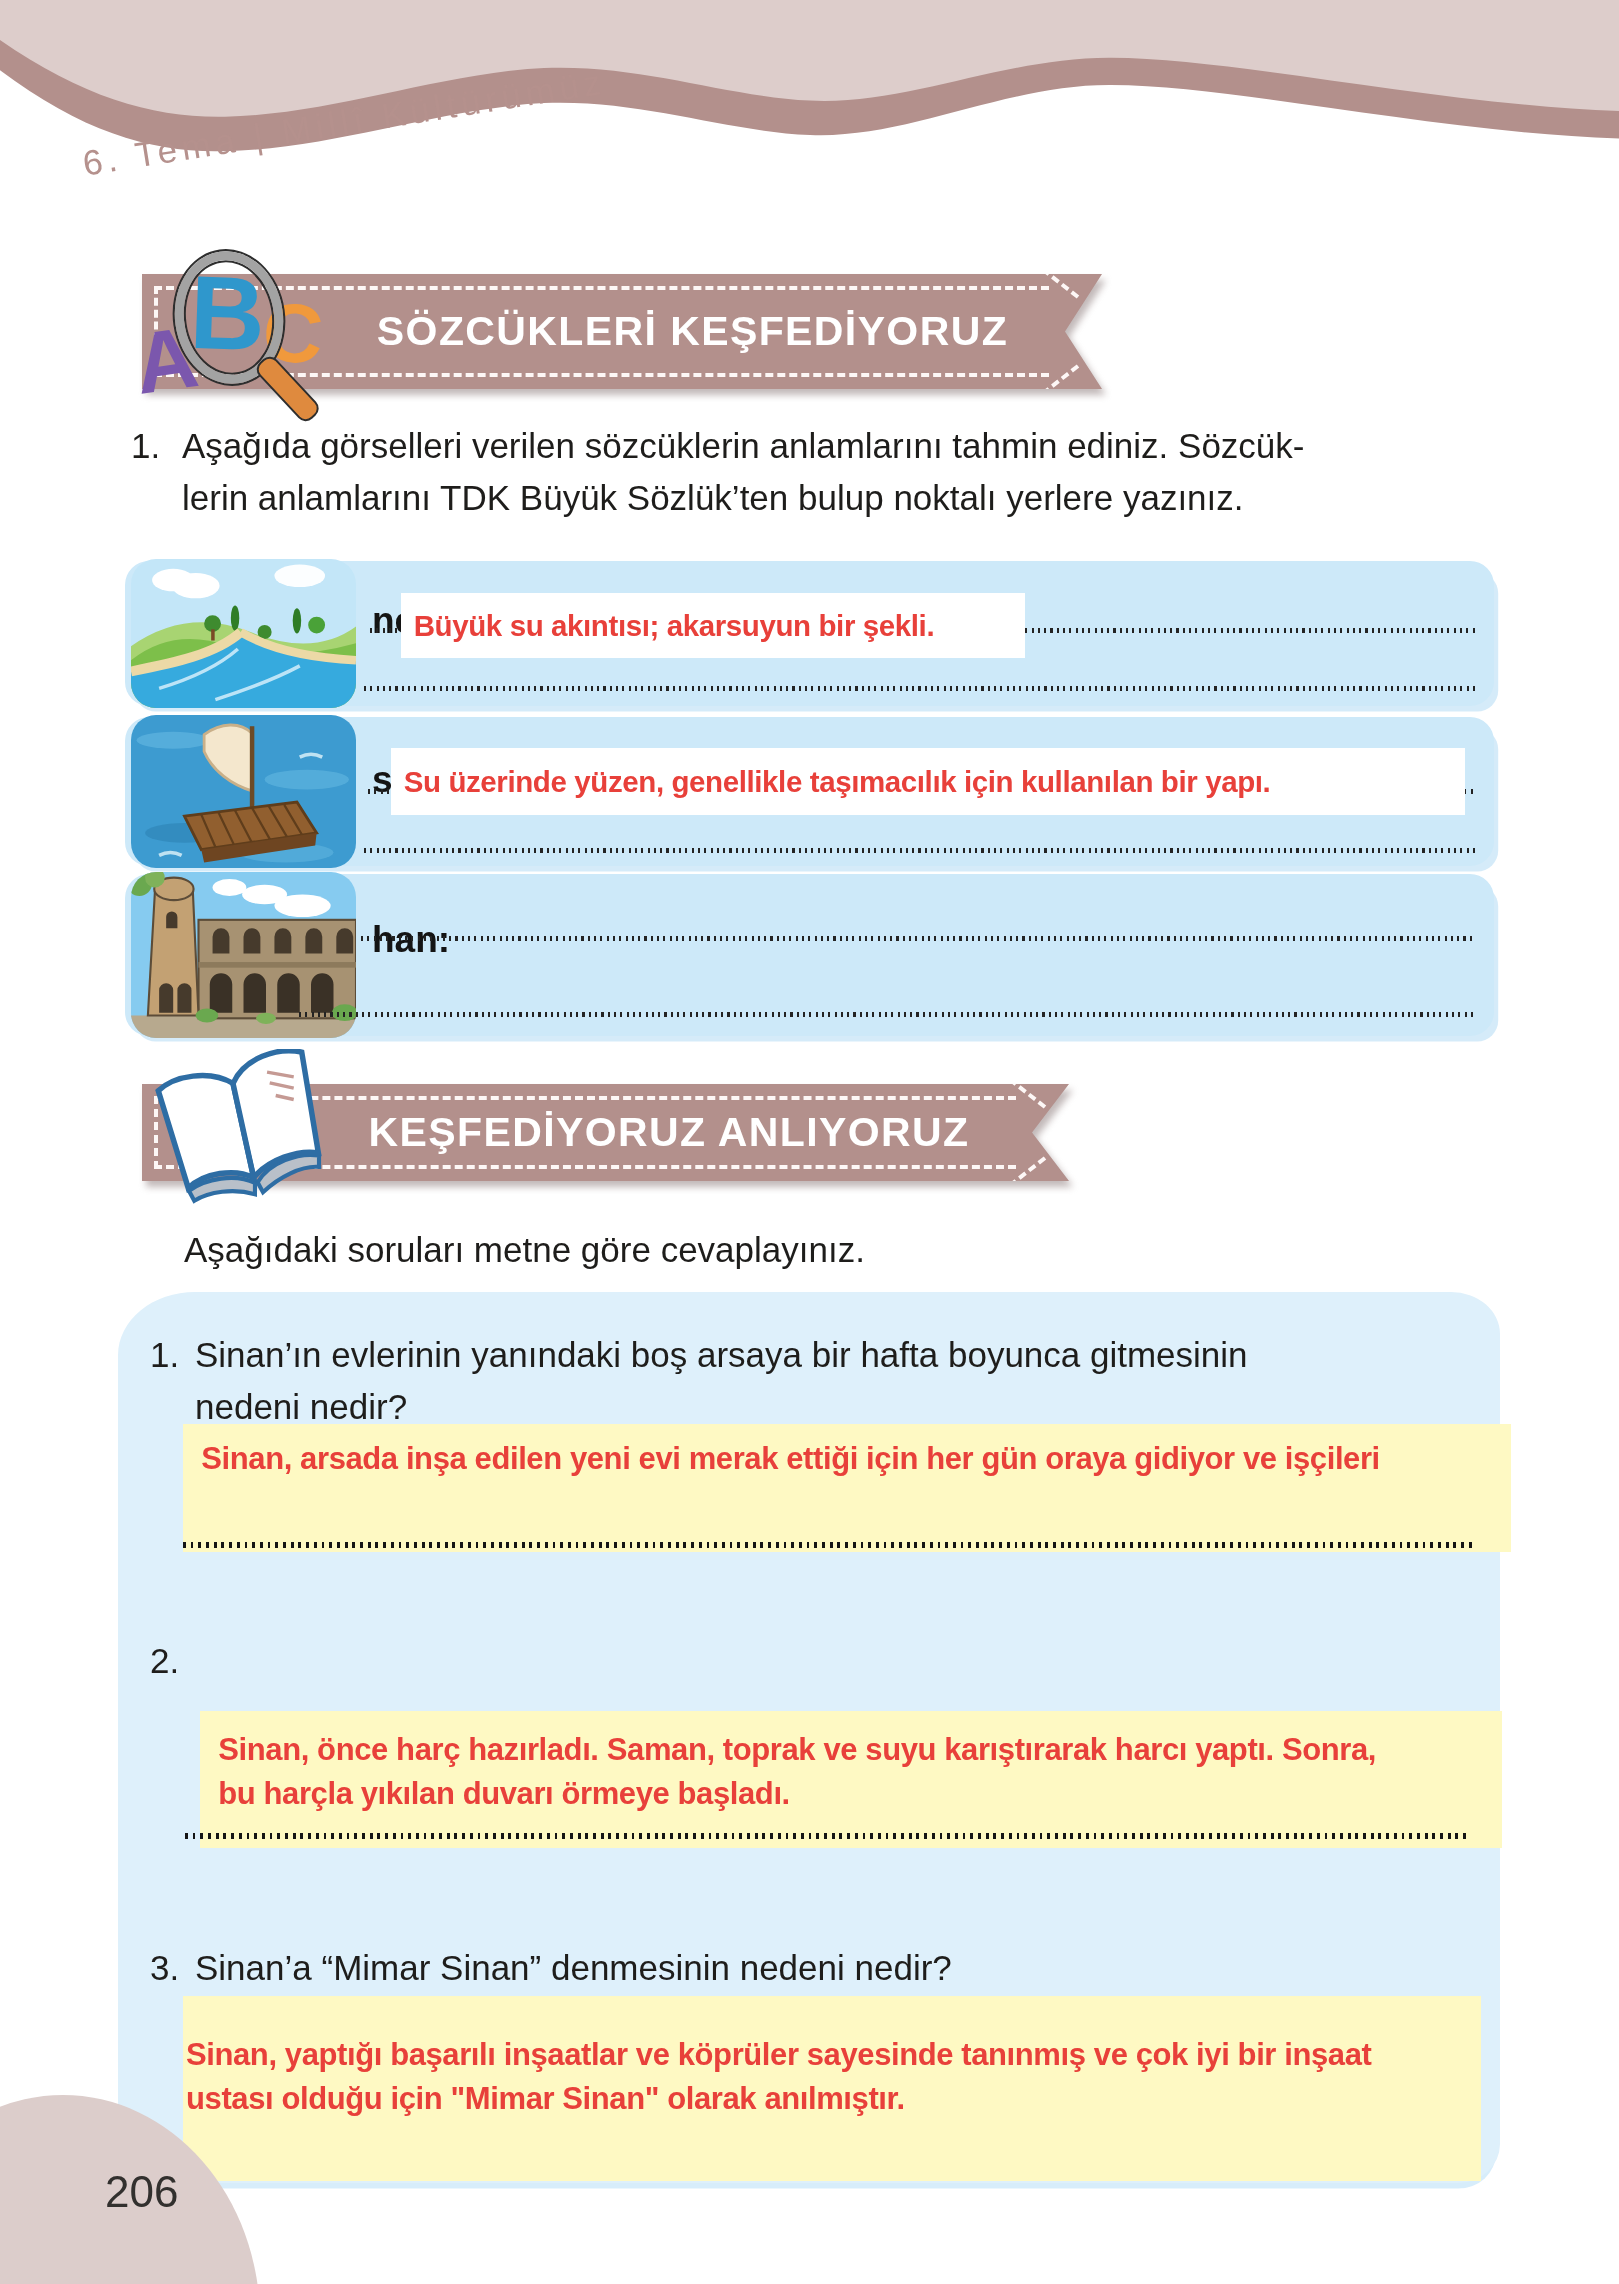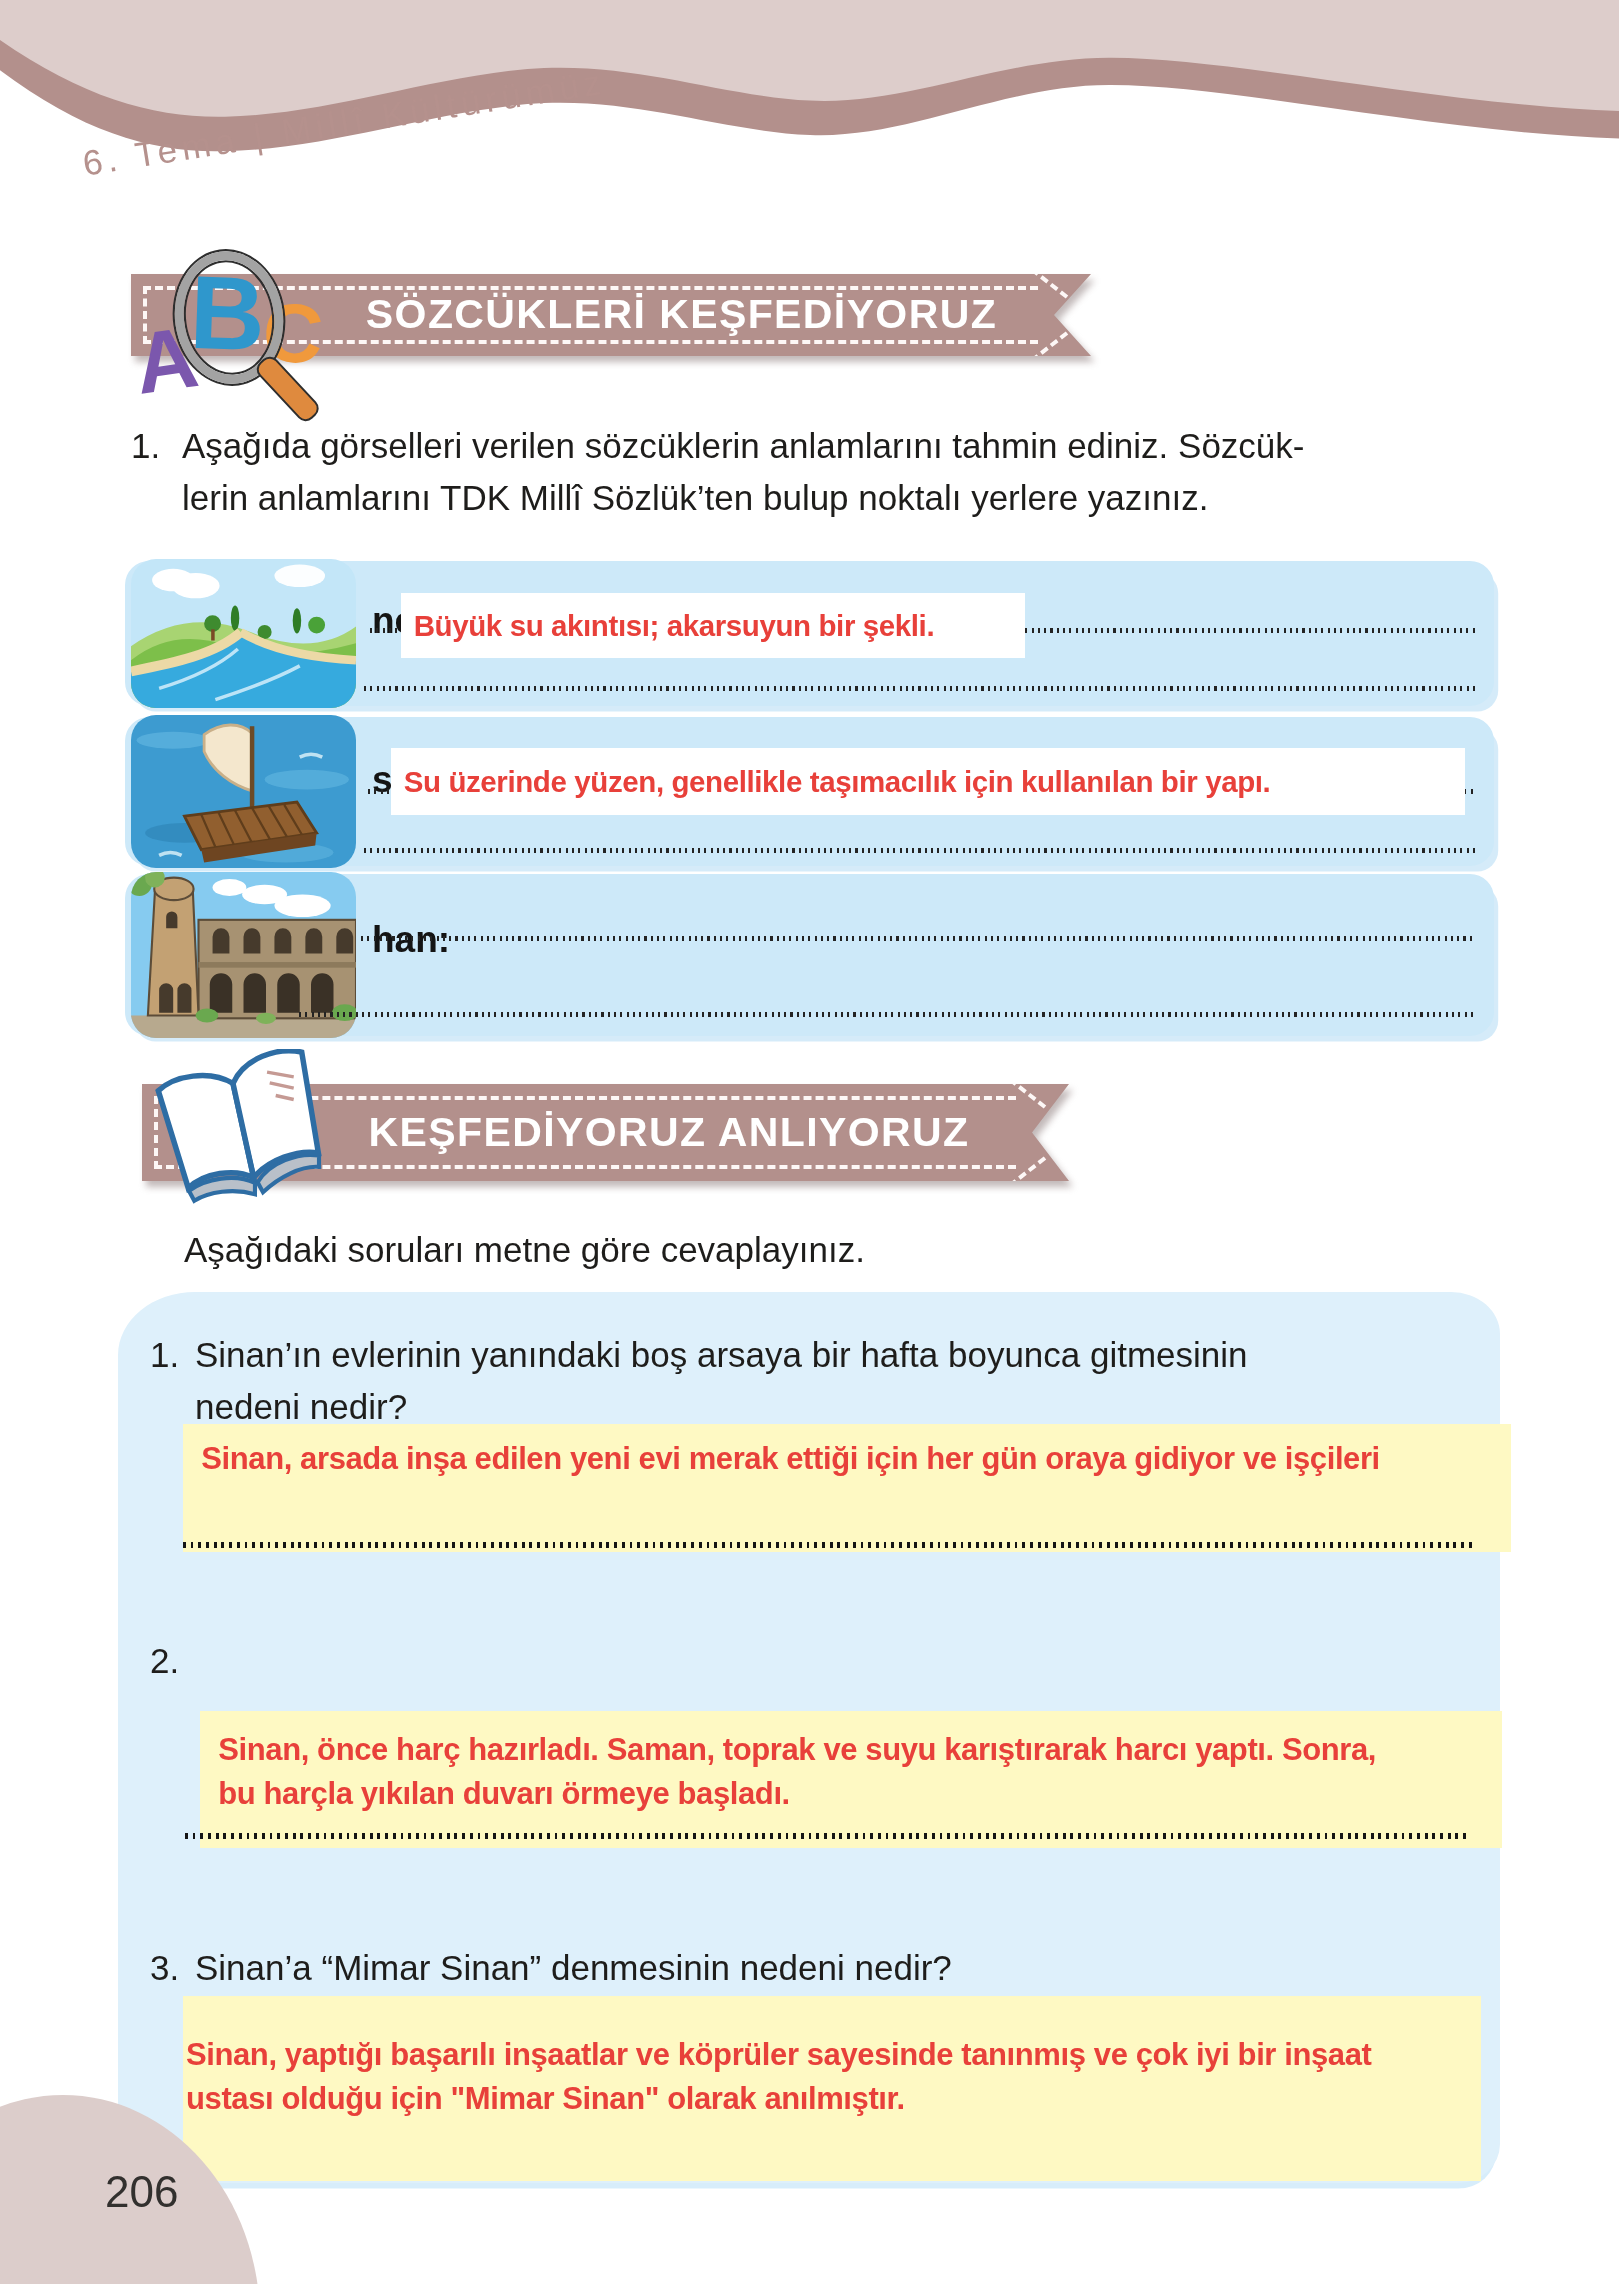--- a/index.html
+++ b/index.html
@@ -69,41 +69,41 @@
 
 <div class="page">
 
   <svg class="wave" width="1620" height="211" viewBox="0 0 2304 300">
     <path fill="#b3908c" d="M0,100 C120,190 220,218 320,215 C470,211 600,162 750,148 C900,136 1020,186 1152,192 C1290,198 1430,120 1580,121 C1760,122 2040,188 2304,197 L2304,0 L0,0 Z"></path>
     <path fill="#ddcdcb" d="M0,57 C120,140 220,168 320,166 C470,162 600,112 750,98 C900,86 1020,136 1152,143 C1290,150 1430,81 1580,82 C1760,83 2040,148 2304,158 L2304,0 L0,0 Z"></path>
   </svg>
 
   <div class="tema">6. Tema | Millî Kültürümüz</div>
 
-  <div class="ribbon-wrap" style="left:131px;top:274px;width:960px;height:82px;">
+  <div class="ribbon-wrap" style="left:142px;top:274px;width:960px;height:115px;">
     <div class="ribbon">
       <div class="dash-rect"></div>
       <div class="dg t"></div>
       <div class="dg b"></div>
       <div class="ribbon-text" style="left:218px;right:77px;">SÖZCÜKLERİ KEŞFEDİYORUZ</div>
     </div>
   </div>
   <div class="abc">
     <span class="A">A</span>
     <span class="B">B</span>
     <span class="C">C</span>
     <div class="ring"></div>
     <div class="handle"></div>
   </div>
 
   <div class="qblock" style="left:131px;top:420px;width:1367px;">
     <div class="qnum">1.</div>
     <div>
       <div>Aşağıda görselleri verilen sözcüklerin anlamlarını tahmin ediniz. Sözcük-</div>
-      <div>lerin anlamlarını TDK Millî Sözlük’ten bulup noktalı yerlere yazınız.</div>
+      <div>lerin anlamlarını TDK Büyük Sözlük’ten bulup noktalı yerlere yazınız.</div>
     </div>
   </div>
 
   <div class="card" style="top:561px;height:145px;">
     <div class="pic" style="height:149px;">
       <svg width="225" height="149" viewBox="0 0 160 106" preserveAspectRatio="none">
         <rect width="160" height="106" fill="#c3e6f8"></rect>
         <ellipse cx="30" cy="15" rx="15" ry="8" fill="#fff"></ellipse>
           <ellipse cx="46" cy="19" rx="17" ry="9" fill="#fff"></ellipse>
         <ellipse cx="120" cy="12" rx="18" ry="8" fill="#fff" opacity=".95"></ellipse>

